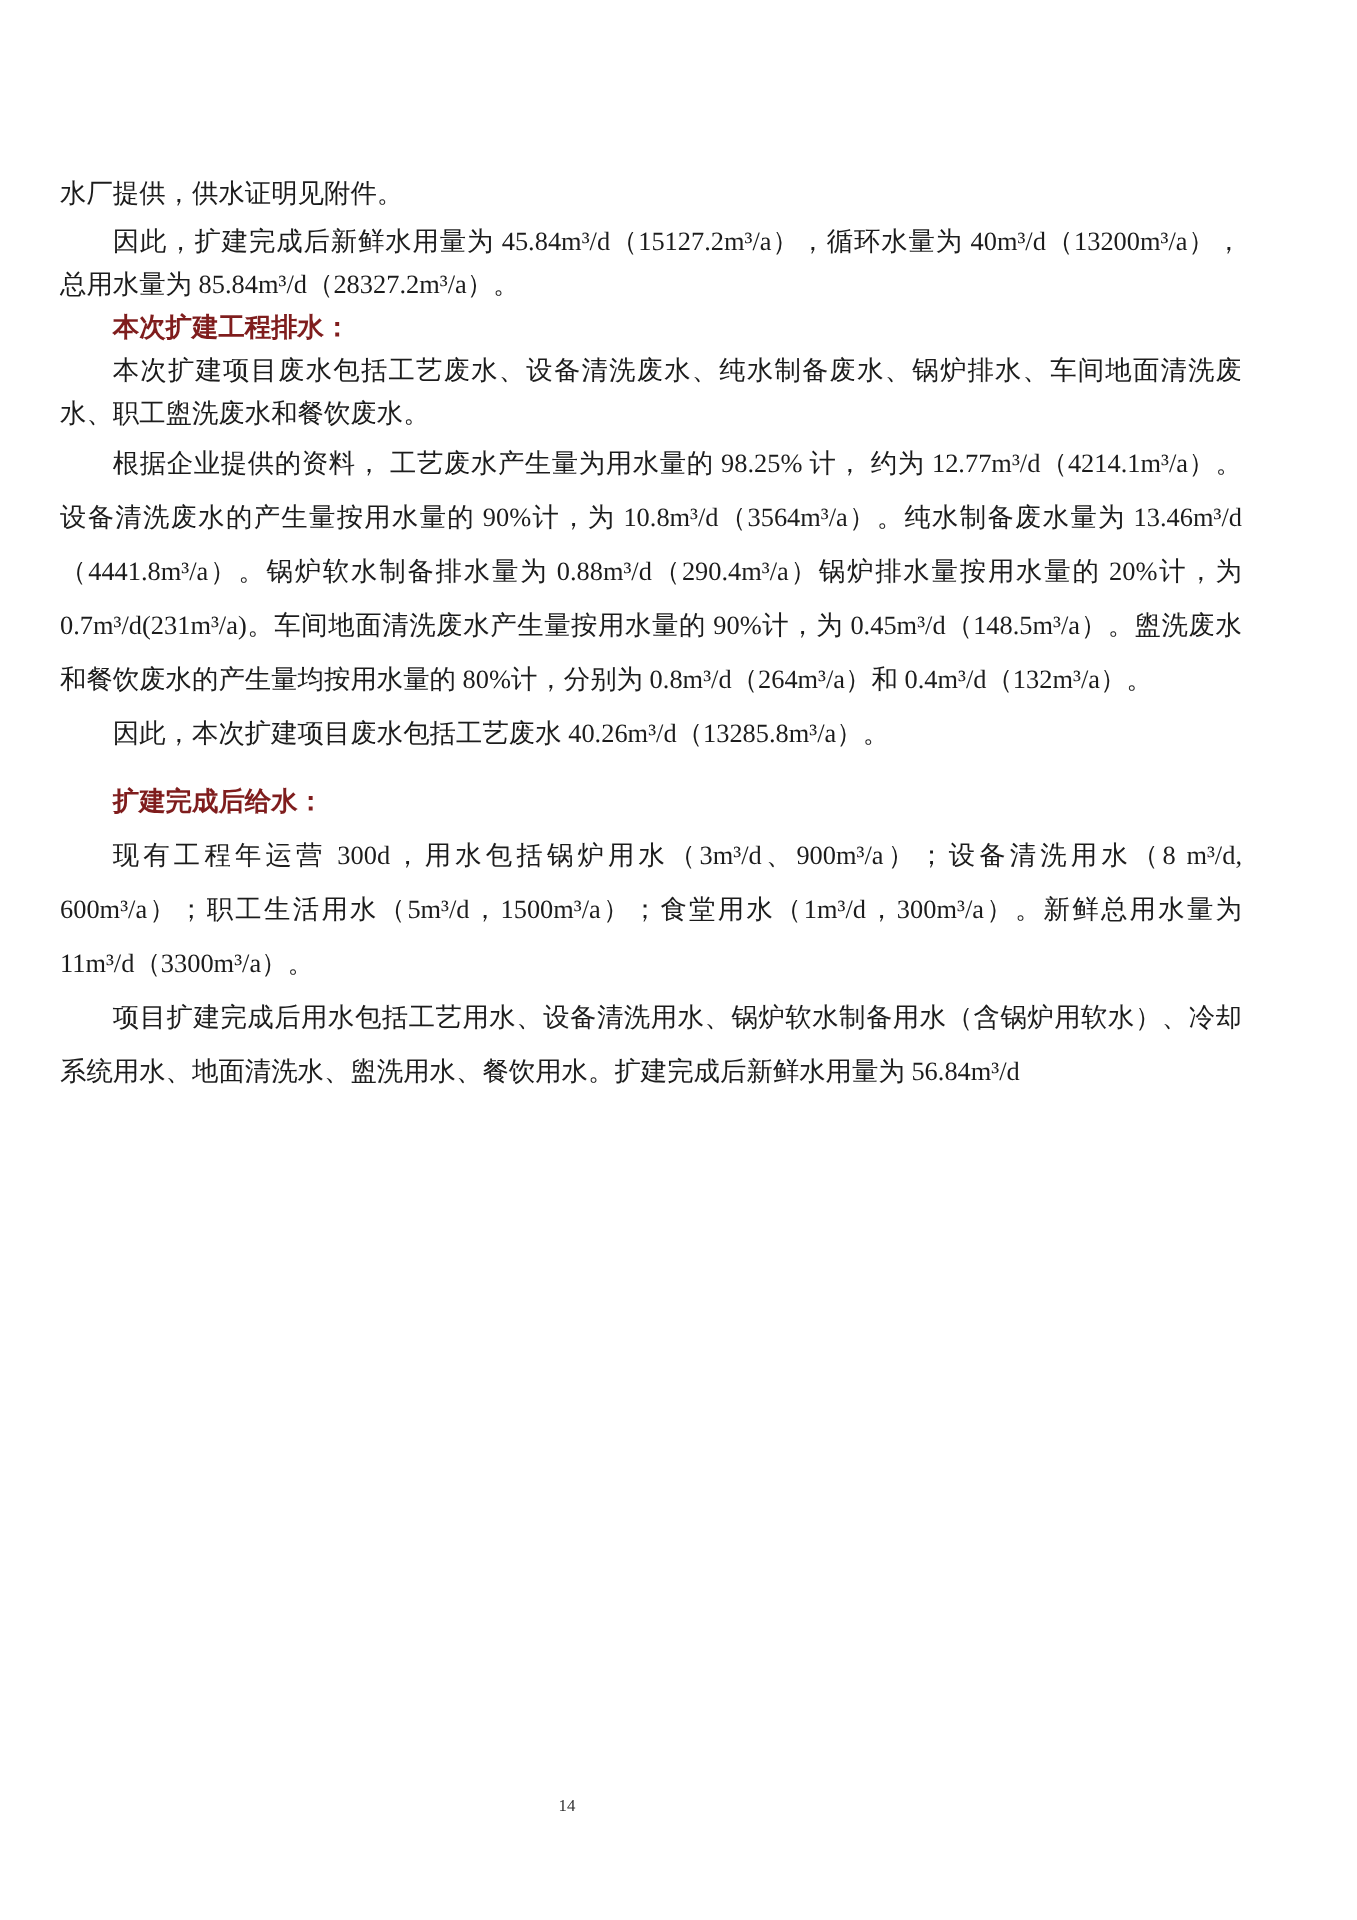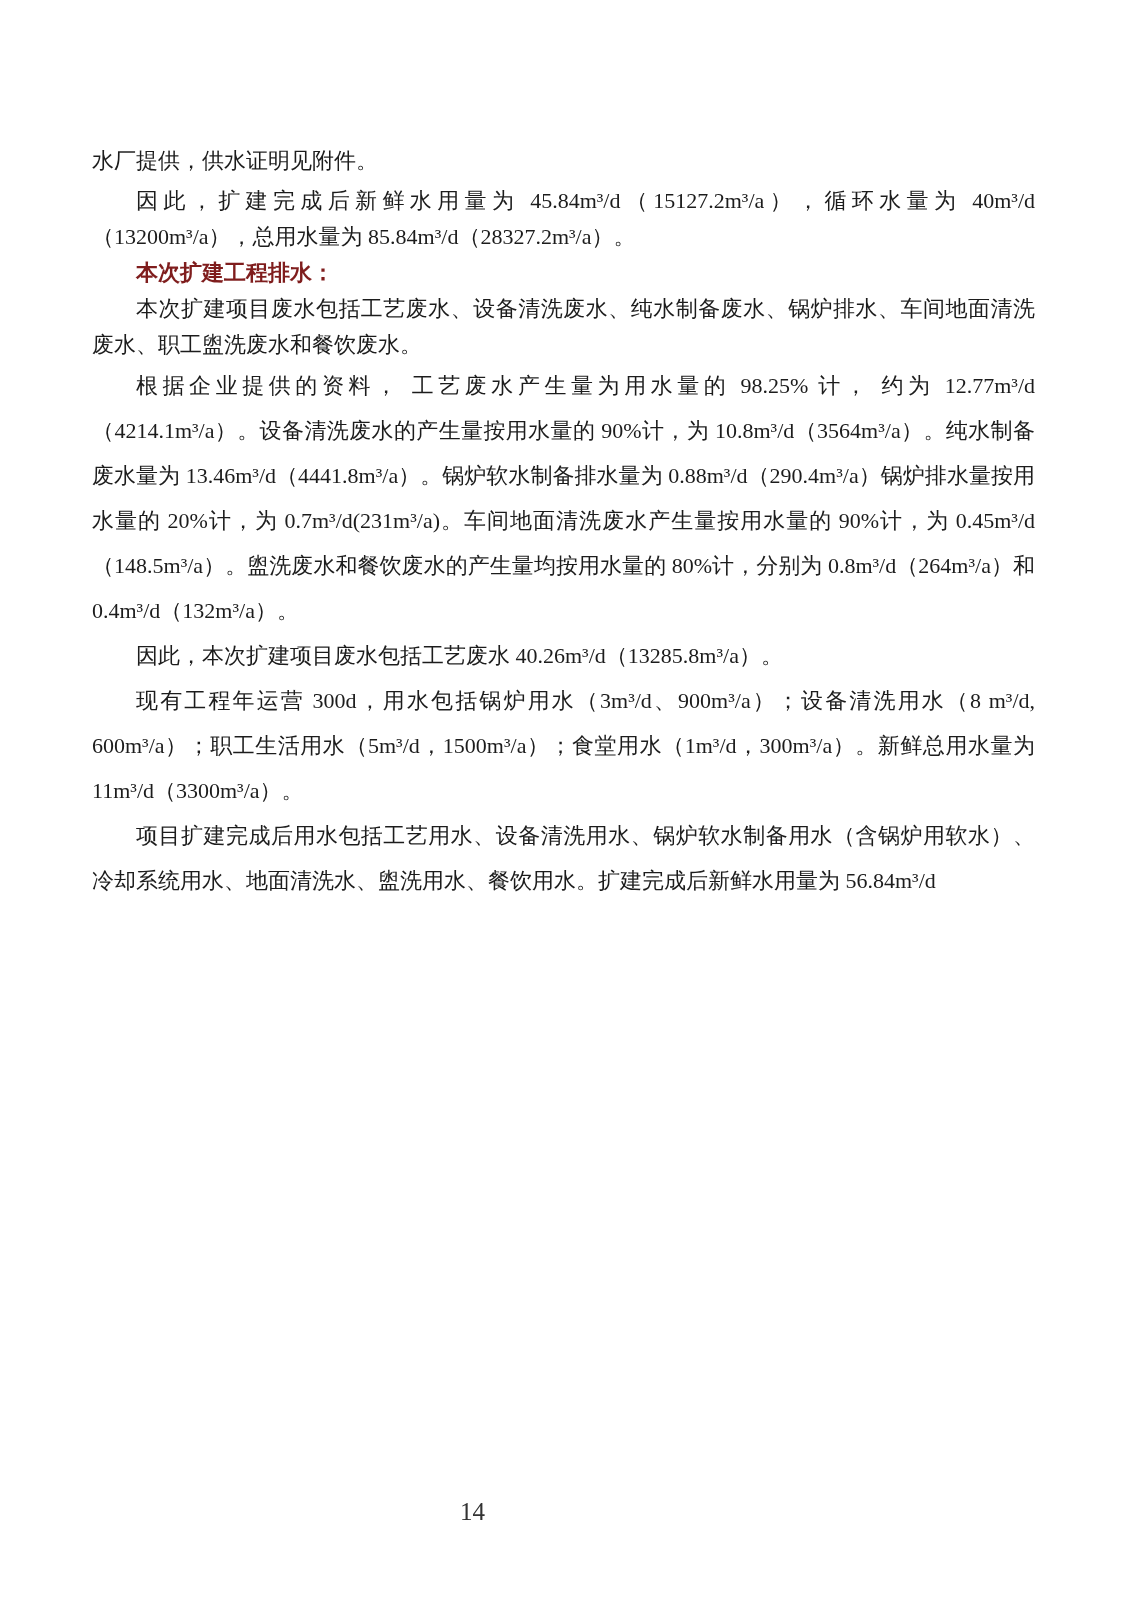--- a/index.html
+++ b/index.html
@@ -15,21 +15,21 @@
     color: #1c1c1c;
   }
   .page {
     position: absolute;
     top: 0;
     left: 0;
     width: 1131px;
     height: 1600px;
     background: #ffffff;
     box-sizing: border-box;
-    padding: 138px 96px 0 92px;
+    padding: 138px 96px 0 50px;
   }
   p {
     margin: 0;
     font-size: 22px;
     line-height: 45px;
     text-align: justify;
     text-align-last: left;
     word-wrap: break-word;
   }
   .indent { text-indent: 2em; }
@@ -38,31 +38,32 @@
     font-weight: bold;
     color: #7f1d1d;
   }
   .gap-above { margin-top: 12px; }
   .pagenum {
     position: absolute;
     top: 1498px;
     left: 0;
     width: 945px;
     text-align: center;
-    font-size: 25px;
+    font-size: 14px;
     color: #333333;
   }
 </style>
 </head>
 <body>
 
 <div class="page">
   <p class="body">水厂提供，供水证明见附件。</p>
   <p class="body indent tight">因此，扩建完成后新鲜水用量为 45.84m³/d（15127.2m³/a），循环水量为 40m³/d（13200m³/a），总用水量为 85.84m³/d（28327.2m³/a）。</p>
   <p class="body indent tight heading">本次扩建工程排水：</p>
   <p class="body indent tight">本次扩建项目废水包括工艺废水、设备清洗废水、纯水制备废水、锅炉排水、车间地面清洗废水、职工盥洗废水和餐饮废水。</p>
   <p class="body indent">根据企业提供的资料， 工艺废水产生量为用水量的 98.25% 计， 约为 12.77m³/d（4214.1m³/a）。设备清洗废水的产生量按用水量的 90%计，为 10.8m³/d（3564m³/a）。纯水制备废水量为 13.46m³/d（4441.8m³/a）。锅炉软水制备排水量为 0.88m³/d（290.4m³/a）锅炉排水量按用水量的 20%计，为 0.7m³/d(231m³/a)。车间地面清洗废水产生量按用水量的 90%计，为 0.45m³/d（148.5m³/a）。盥洗废水和餐饮废水的产生量均按用水量的 80%计，分别为 0.8m³/d（264m³/a）和 0.4m³/d（132m³/a）。</p>
   <p class="body indent">因此，本次扩建项目废水包括工艺废水 40.26m³/d（13285.8m³/a）。</p>
+  <p class="body indent heading gap-above">扩建完成后给水：</p>
   <p class="body indent">现有工程年运营 300d，用水包括锅炉用水（3m³/d、900m³/a）；设备清洗用水（8 m³/d, 600m³/a）；职工生活用水（5m³/d，1500m³/a）；食堂用水（1m³/d，300m³/a）。新鲜总用水量为 11m³/d（3300m³/a）。</p>
   <p class="body indent">项目扩建完成后用水包括工艺用水、设备清洗用水、锅炉软水制备用水（含锅炉用软水）、冷却系统用水、地面清洗水、盥洗用水、餐饮用水。扩建完成后新鲜水用量为 56.84m³/d</p>
 </div>
 
 <div class="pagenum">14</div>
 
 </body></html>

